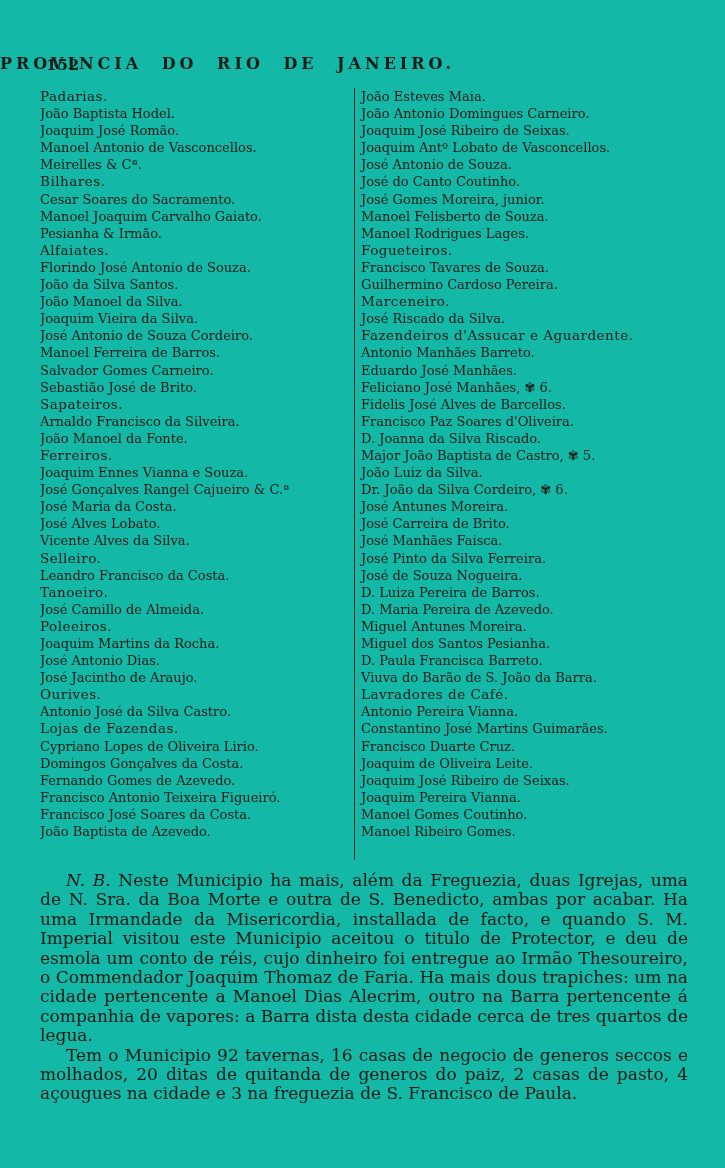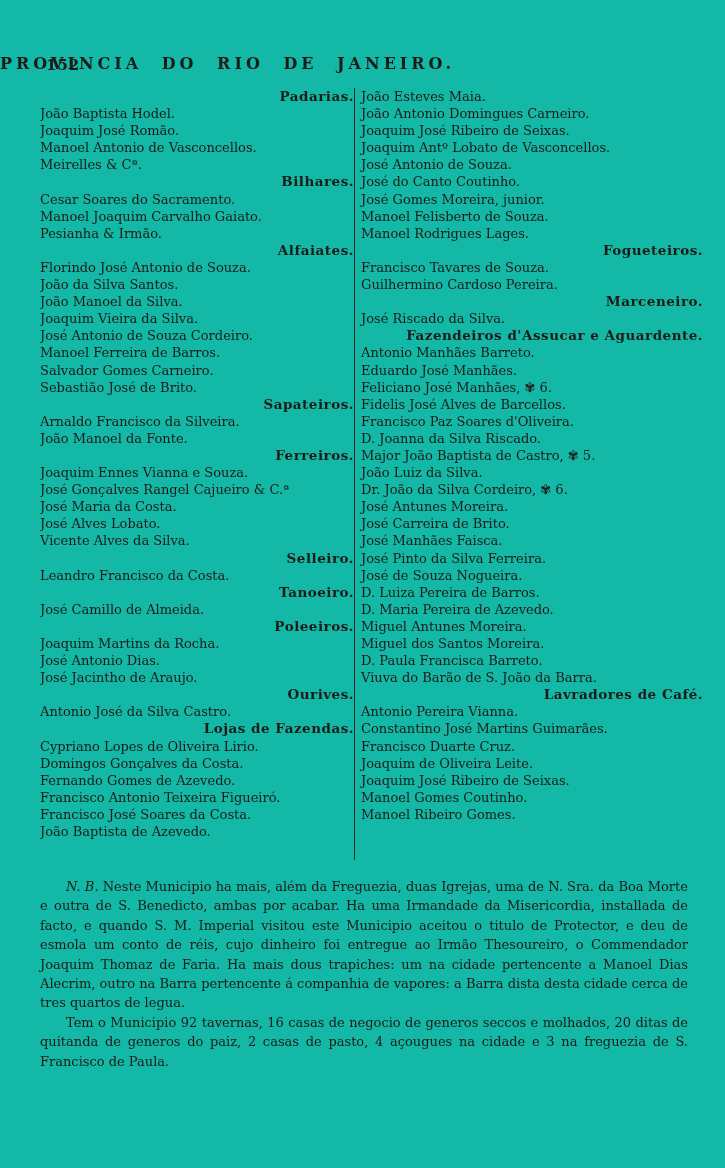--- a/index.html
+++ b/index.html
@@ -57,41 +57,40 @@
   .divider {
     width: 1px;
     background: #2a2823;
     margin: 0 4px 0 0;
   }
   .col-right {
     flex: 1;
     padding-left: 2px;
   }
   .sec-heading {
-    text-align: right;
-    font-weight: bold;
+    text-align: left;
+    font-weight: normal;
     font-size: 13.5px;
     line-height: 17.1px;
     letter-spacing: 0.5px;
     white-space: nowrap;
   }
   .name-line {
     font-size: 13px;
     line-height: 17.1px;
     white-space: nowrap;
   }
   .footnotes {
     position: absolute;
     top: 871px;
     left: 40px;
     width: 648px;
-    font-size: 13px;
+    font-size: 17px;
     line-height: 19.4px;
     text-align: justify;
-    margin-top: 6px;
   }
   .para {
     margin: 0;
     text-indent: 26px;
   }
   .lead {
     font-style: italic;
   }
 </style>
 </head>
@@ -178,29 +177,30 @@
         <div class="name-line">João Luiz da Silva.</div>
         <div class="name-line">Dr. João da Silva Cordeiro, ✾ 6.</div>
         <div class="name-line">José Antunes Moreira.</div>
         <div class="name-line">José Carreira de Brito.</div>
         <div class="name-line">José Manhães Faisca.</div>
         <div class="name-line">José Pinto da Silva Ferreira.</div>
         <div class="name-line">José de Souza Nogueira.</div>
         <div class="name-line">D. Luiza Pereira de Barros.</div>
         <div class="name-line">D. Maria Pereira de Azevedo.</div>
         <div class="name-line">Miguel Antunes Moreira.</div>
-        <div class="name-line">Miguel dos Santos Moreira.</div>
+        <div class="name-line">Miguel dos Santos Pesianha.</div>
         <div class="name-line">D. Paula Francisca Barreto.</div>
         <div class="name-line">Viuva do Barão de S. João da Barra.</div>
         <div class="sec-heading">Lavradores de Café.</div>
         <div class="name-line">Antonio Pereira Vianna.</div>
         <div class="name-line">Constantino José Martins Guimarães.</div>
         <div class="name-line">Francisco Duarte Cruz.</div>
         <div class="name-line">Joaquim de Oliveira Leite.</div>
         <div class="name-line">Joaquim José Ribeiro de Seixas.</div>
+        <div class="name-line">Joaquim Pereira Vianna.</div>
         <div class="name-line">Manoel Gomes Coutinho.</div>
         <div class="name-line">Manoel Ribeiro Gomes.</div>
       </div>
   </div>
 
   <div class="footnotes">
     <p class="para"><span class="lead">N. B.</span><span> Neste Municipio ha mais, além da Freguezia, duas Igrejas, uma de N. Sra. da Boa Morte e outra de S. Benedicto, ambas por acabar. Ha uma Irmandade da Misericordia, installada de facto, e quando S. M. Imperial visitou este Municipio aceitou o titulo de Protector, e deu de esmola um conto de réis, cujo dinheiro foi entregue ao Irmão Thesoureiro, o Commendador Joaquim Thomaz de Faria. Ha mais dous trapiches: um na cidade pertencente a Manoel Dias Alecrim, outro na Barra pertencente á companhia de vapores: a Barra dista desta cidade cerca de tres quartos de legua.</span></p>
     <p class="para"><span>Tem o Municipio 92 tavernas, 16 casas de negocio de generos seccos e molhados, 20 ditas de quitanda de generos do paiz, 2 casas de pasto, 4 açougues na cidade e 3 na freguezia de S. Francisco de Paula.</span></p>
   </div>
 

